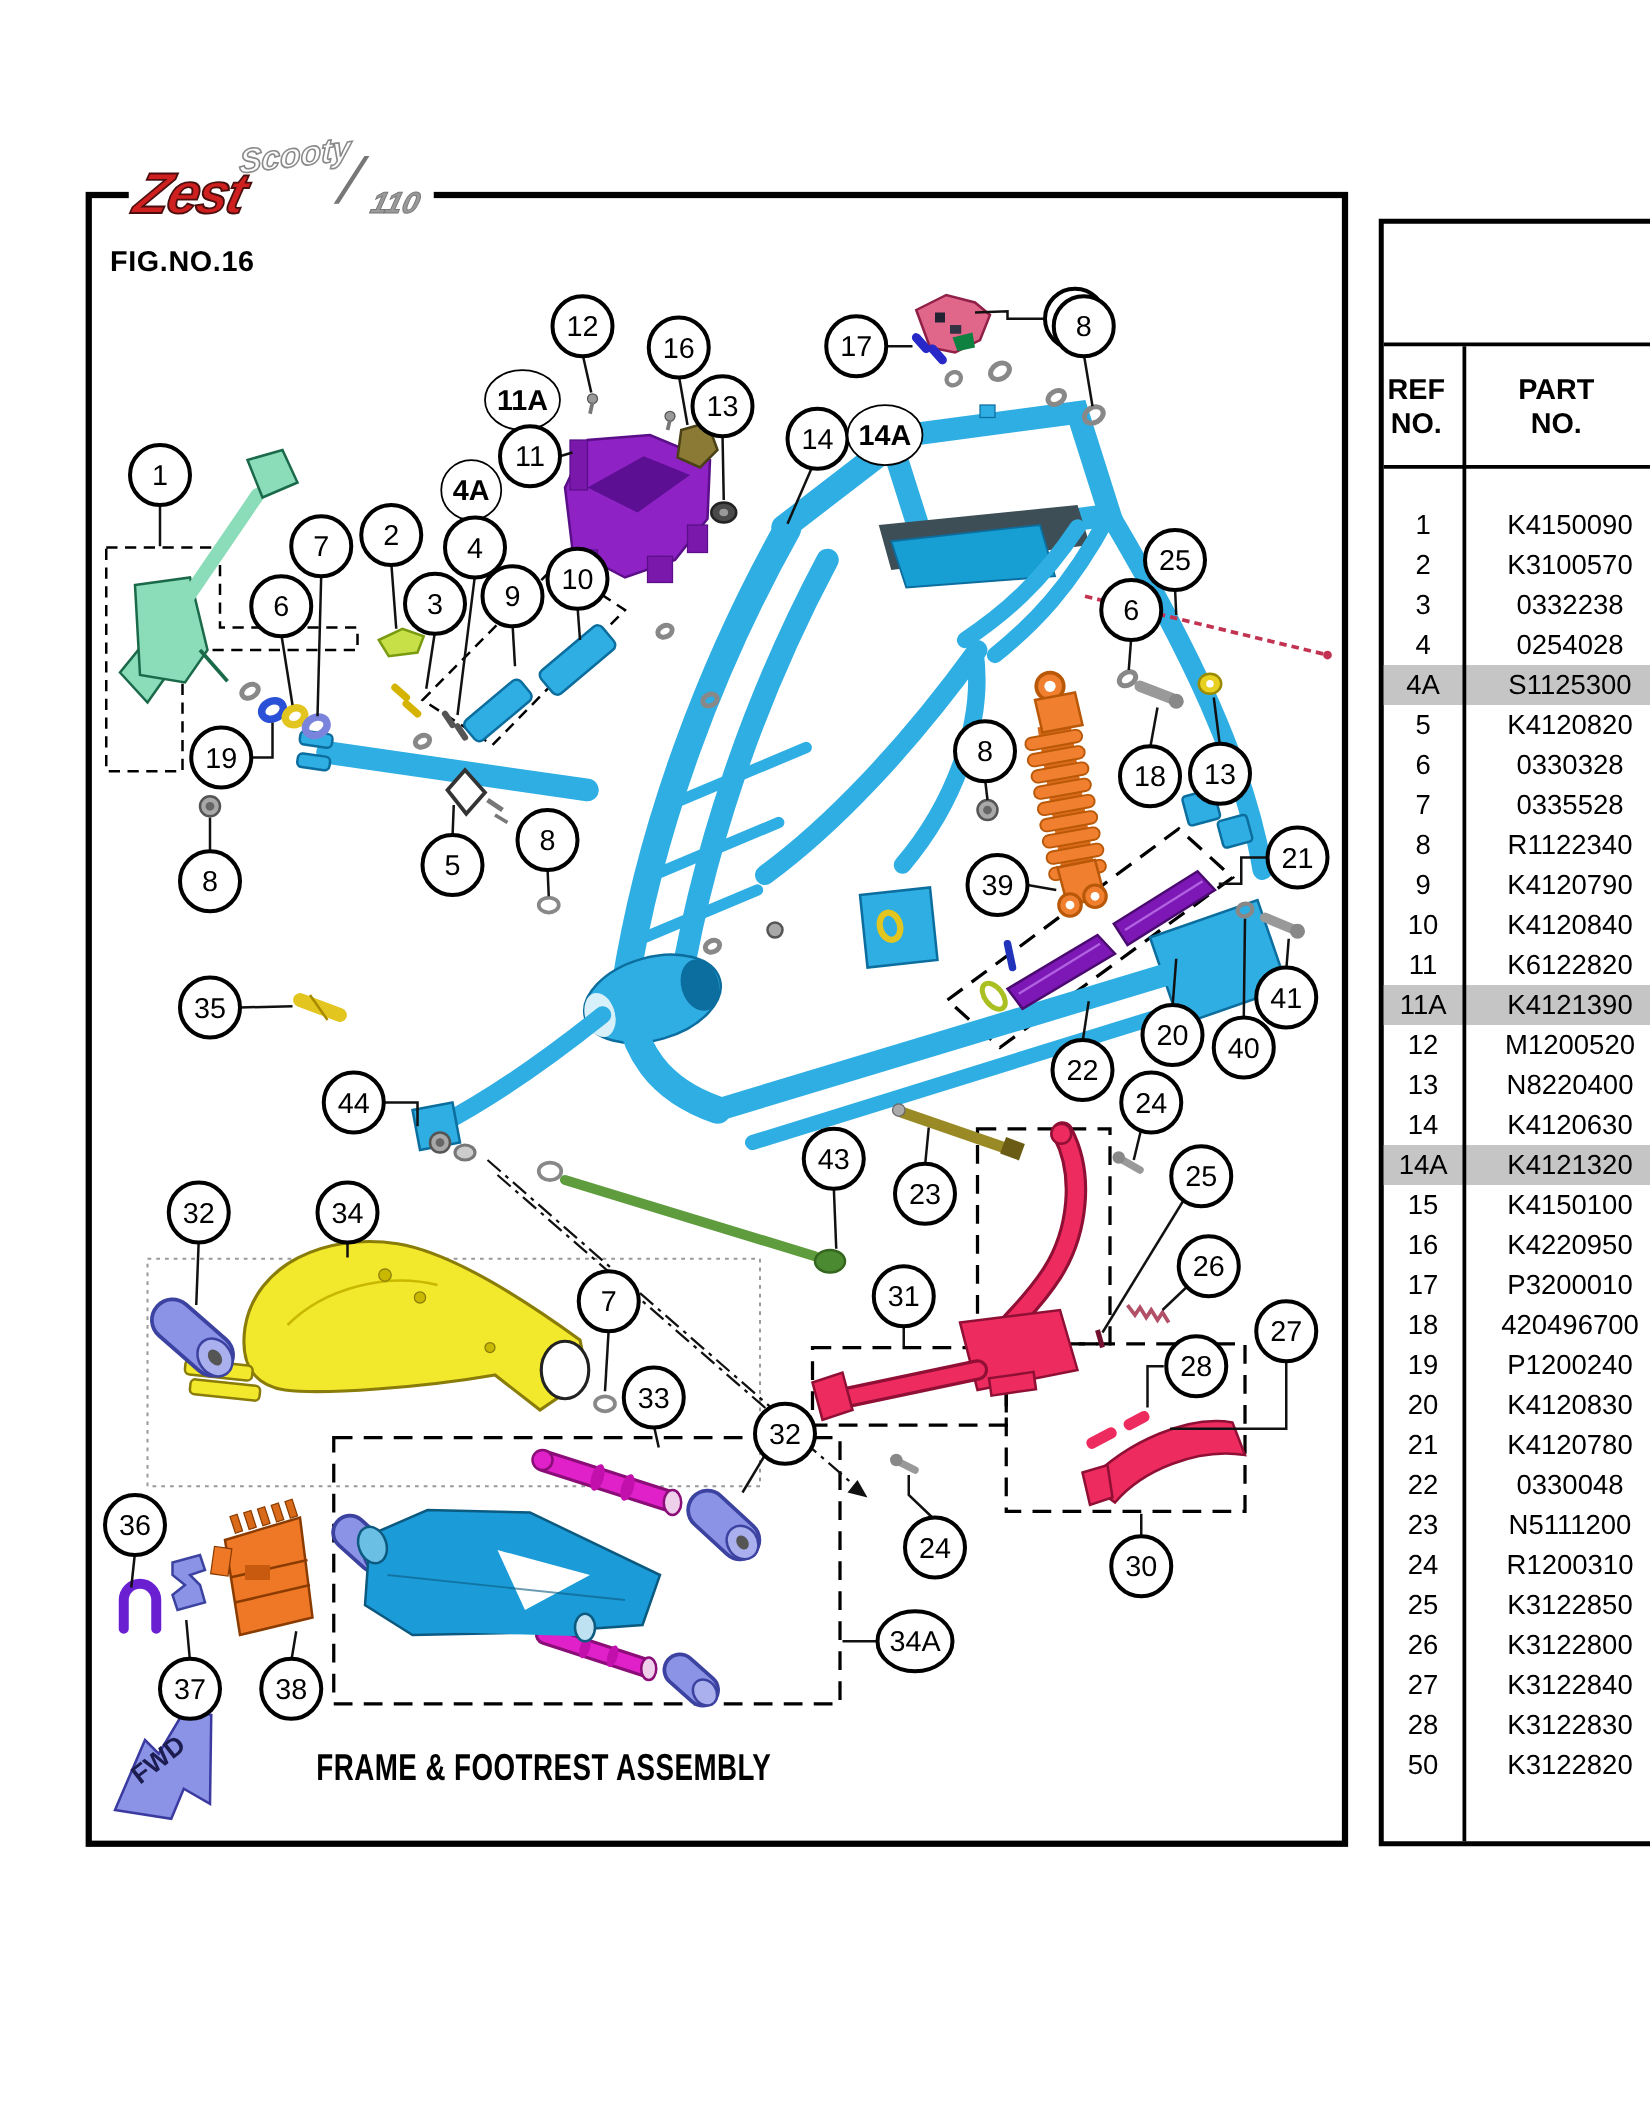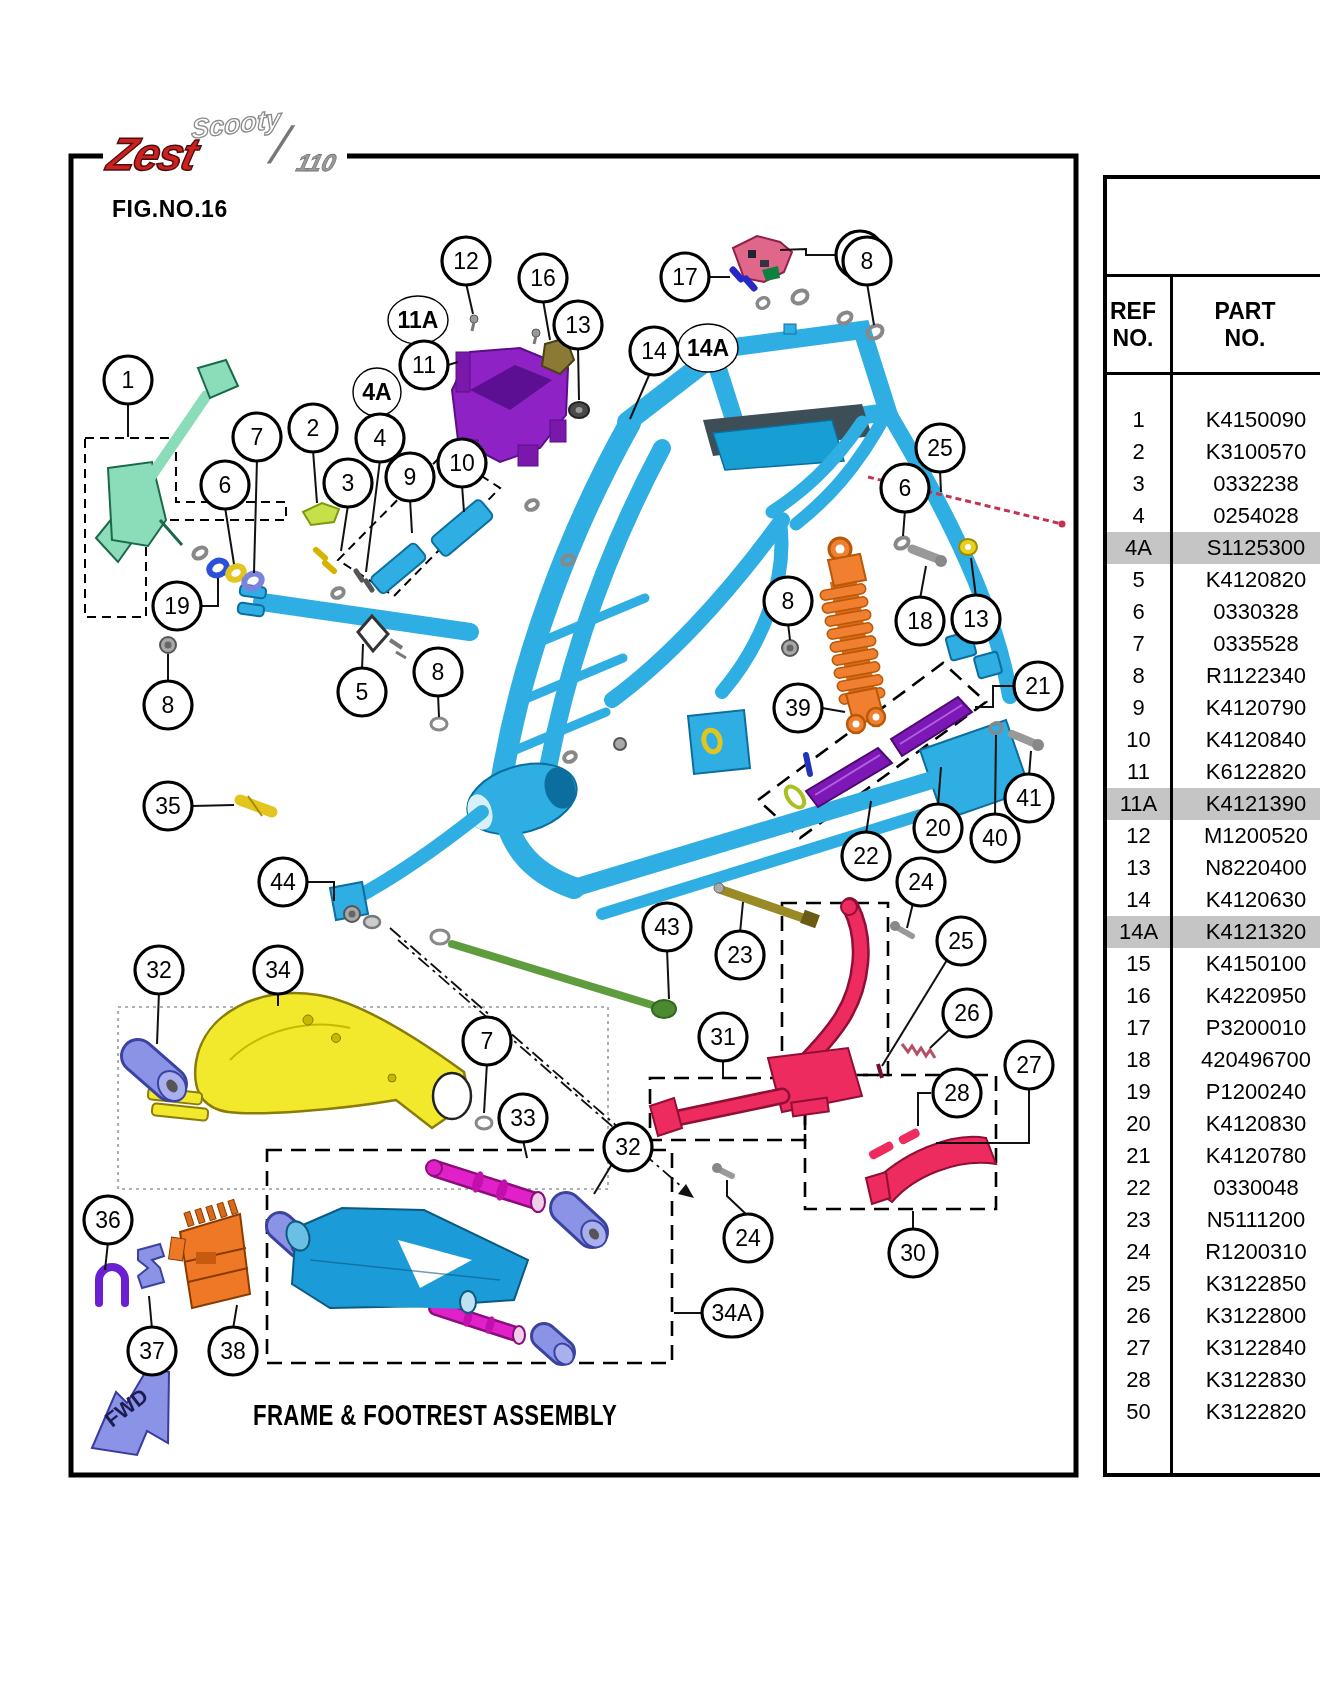--- a/index.html
+++ b/index.html
@@ -23,21 +23,21 @@
   .fwdt{font:700 21px "Liberation Sans",sans-serif;fill:#1c1c50;}
   
   #logo{position:absolute;left:103px;top:111px;width:244px;height:76px;background:#fff;z-index:5;}
   #logo .script{position:absolute;left:88px;top:-2px;font:italic 700 27px "Liberation Sans",sans-serif;
     color:#fdfdfd;-webkit-text-stroke:1.3px #8a8a8a;transform:rotate(-7deg) skewX(-8deg);}
   #logo .brand{position:absolute;left:6px;top:16px;font:italic 900 46px "Liberation Sans",sans-serif;
     color:#cf1f1f;-webkit-text-stroke:1.5px #4a0e0e;transform:skewX(-14deg);letter-spacing:-2px;}
   #logo .slash{position:absolute;left:170px;top:4px;font:italic 400 52px "Liberation Sans",sans-serif;color:#777;transform:skewX(-10deg);}
   #logo .cc{position:absolute;left:194px;top:38px;font:italic 800 24px "Liberation Sans",sans-serif;
     color:#9a9a9a;-webkit-text-stroke:.8px #777;transform:skewX(-14deg);}
-  #figno{position:absolute;left:112px;top:196px;font:700 23px "Liberation Sans",sans-serif;letter-spacing:.5px;z-index:5;}
+  #figno{position:absolute;left:88px;top:196px;font:700 23px "Liberation Sans",sans-serif;letter-spacing:.5px;z-index:5;}
   #title{position:absolute;left:253px;top:1398px;font:700 30px "Liberation Sans",sans-serif;white-space:nowrap;
     transform:scaleX(.74);transform-origin:left center;letter-spacing:.5px;z-index:5;}
   
   #ptable{position:absolute;left:1103px;top:175px;width:242px;height:1302px;border:4px solid #000;background:#fff;box-sizing:border-box;}
   #ptable .topcell{height:95px;border-bottom:3px solid #000;}
   #ptable .hrow{height:95px;border-bottom:3px solid #000;display:flex;align-items:center;}
   #ptable .href,#ptable .hpart{font:700 23px "Liberation Sans",sans-serif;text-align:center;white-space:pre-line;line-height:1.15;}
   #ptable .href{width:52px;}
   #ptable .hpart{width:166px;margin-left:3px;}
   #ptable .tbody{padding-top:29px;}

